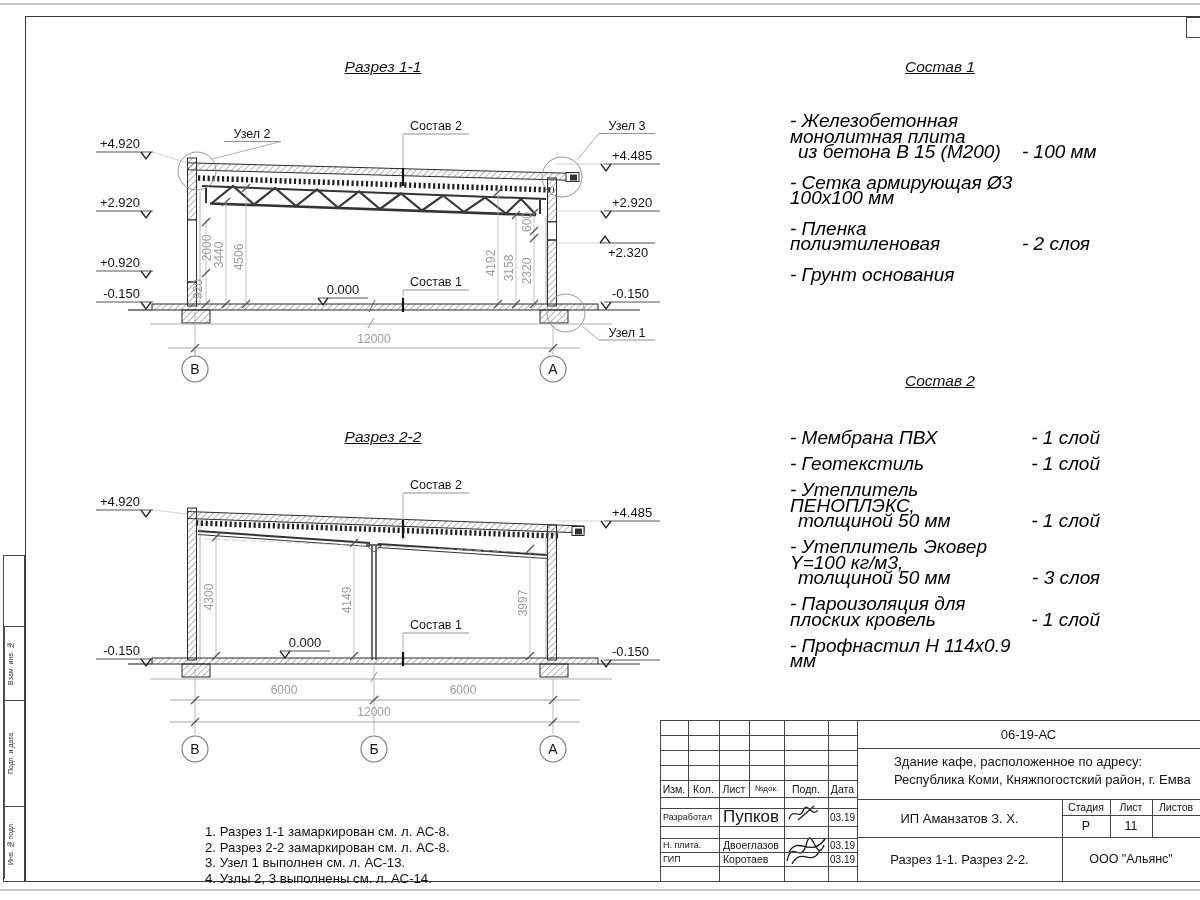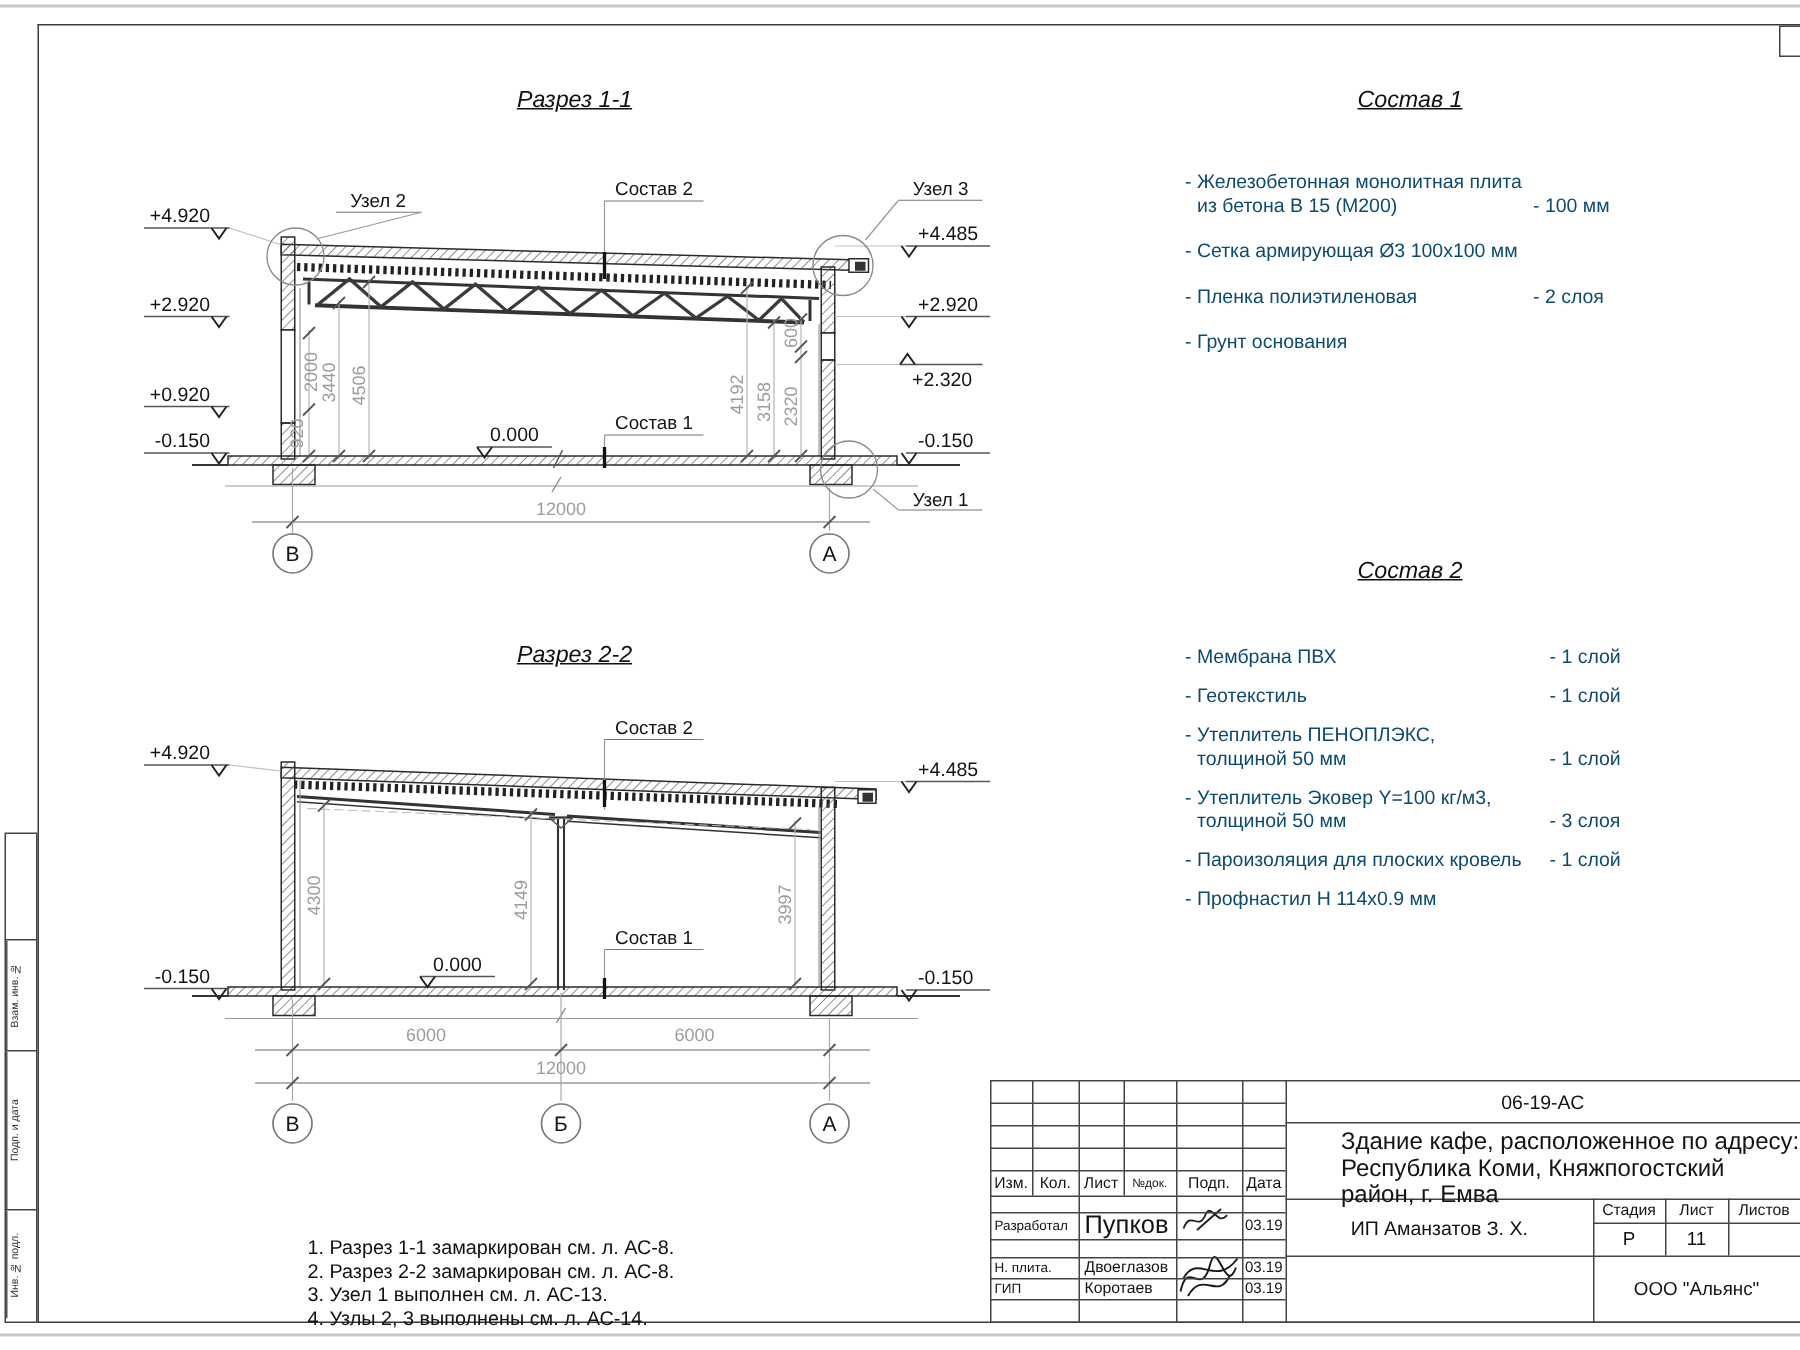--- a/index.html
+++ b/index.html
@@ -6,21 +6,21 @@
   .page{position:relative;width:1200px;height:900px;background:#fff;overflow:hidden;
         font-family:"Liberation Sans",sans-serif;color:#141414;}
   .paper-edge{position:absolute;left:0;width:1200px;height:2px;background:#c8c8c8;}
   .frame{position:absolute;left:25px;top:16px;width:1185px;height:866px;
          border:1.8px solid #3a3a3a;border-right:none;box-sizing:border-box;}
   .minibox{position:absolute;left:1186px;top:17px;width:20px;height:21px;border:1.7px solid #444;box-sizing:border-box;}
   
   .dtitle{position:absolute;width:190px;text-align:center;font-size:15.5px;font-style:italic;
           text-decoration:underline;color:#111;}
   
-  .slist{position:absolute;width:310px;font-size:13px;line-height:15.5px;color:#0c4a6e;}
+  .slist{position:absolute;width:310px;font-size:19px;line-height:15.5px;color:#000000;font-style:italic;}
   .srow{display:flex;align-items:flex-end;}
   .s1 .srow{margin-bottom:15px;}
   .s2 .srow{margin-bottom:10.5px;}
   .s1 .sname{width:232px;}
   .s2 .sname{width:243px;}
   .sname div:empty{display:none;}
   .sname .l2{padding-left:8px;}
   .sval{white-space:nowrap;}
   
   .notes{position:absolute;left:205px;top:800px;font-size:13.2px;line-height:15.5px;color:#111;margin-top:24px;}
@@ -441,26 +441,27 @@
     <div class="tbl" style="left:63px;top:88px;width:61px;height:18px;font-size:17px">Пупков</div>
     <div class="tbc" style="left:168px;top:88px;width:29px;height:18px;font-size:10px">03.19</div>
     <div class="tbl" style="left:3px;top:118px;width:56px;height:14px;font-size:9px">Н. плита.</div>
     <div class="tbl" style="left:63px;top:118px;width:61px;height:14px;font-size:10.5px">Двоеглазов</div>
     <div class="tbc" style="left:168px;top:118px;width:29px;height:14px;font-size:10px">03.19</div>
     <div class="tbl" style="left:3px;top:132px;width:56px;height:14px;font-size:9px">ГИП</div>
     <div class="tbl" style="left:63px;top:132px;width:61px;height:14px;font-size:10.5px">Коротаев</div>
     <div class="tbc" style="left:168px;top:132px;width:29px;height:14px;font-size:10px">03.19</div>
 
     <div class="tbc" style="left:197px;top:0;width:343px;height:28px;font-size:13px">06-19-АС</div>
-    <div style="position:absolute;left:234px;top:33px;width:306px;font-size:16px;line-height:17.5px">
+    <div style="position:absolute;left:234px;top:33px;width:306px;font-size:13px;line-height:17.5px">
       <div>Здание кафе, расположенное по адресу:</div>
       <div>Республика Коми, Княжпогостский район, г. Емва</div>
     </div>
     <div class="tbc" style="left:197px;top:79px;width:205px;height:38px;font-size:13px">ИП Аманзатов З. Х.</div>
     <div class="tbc" style="left:402px;top:79px;width:48px;height:16px;font-size:10.5px">Стадия</div>
     <div class="tbc" style="left:450px;top:79px;width:42px;height:16px;font-size:10.5px">Лист</div>
     <div class="tbc" style="left:492px;top:79px;width:48px;height:16px;font-size:10.5px">Листов</div>
     <div class="tbc" style="left:402px;top:95px;width:48px;height:22px;font-size:12.5px">Р</div>
     <div class="tbc" style="left:450px;top:95px;width:42px;height:22px;font-size:12.5px">11</div>
+    <div class="tbc" style="left:197px;top:117px;width:205px;height:44px;font-size:13px">Разрез 1-1. Разрез 2-2.</div>
     <div class="tbc" style="left:402px;top:117px;width:138px;height:44px;font-size:12.5px">ООО "Альянс"</div>
   </div>
 
 </div>
 
 </body></html>

